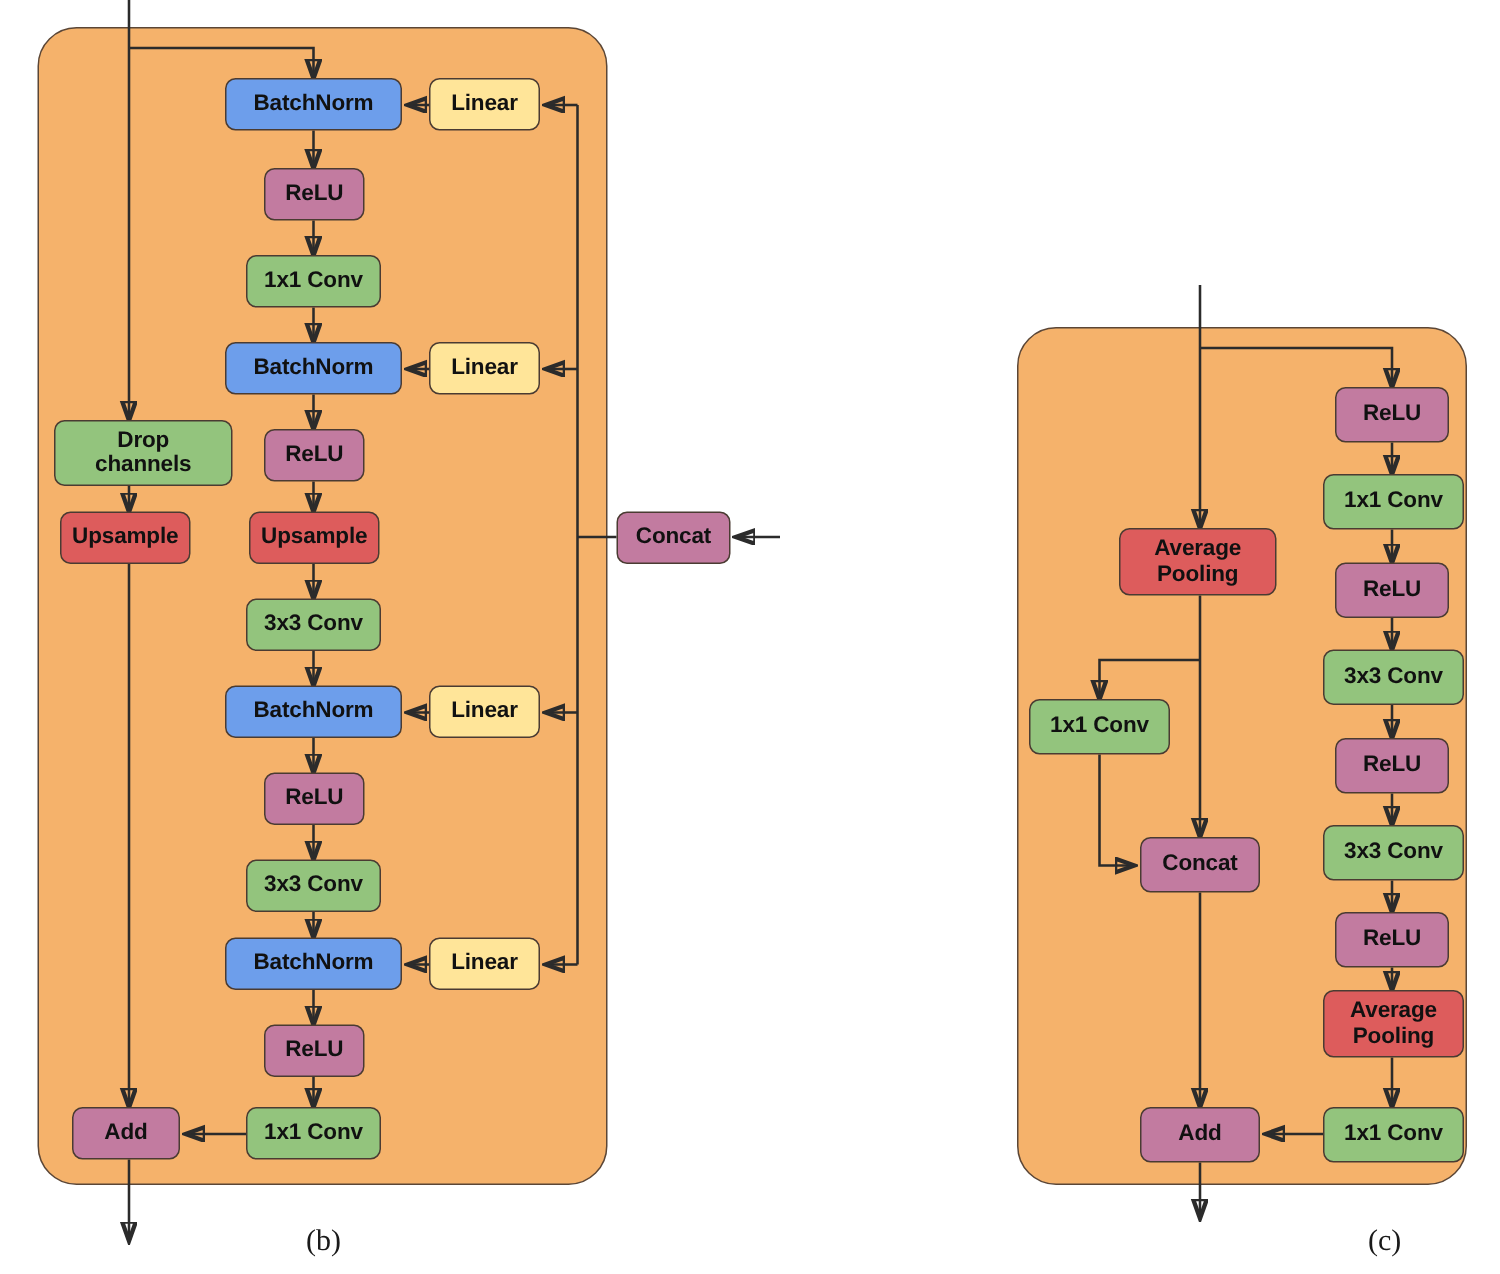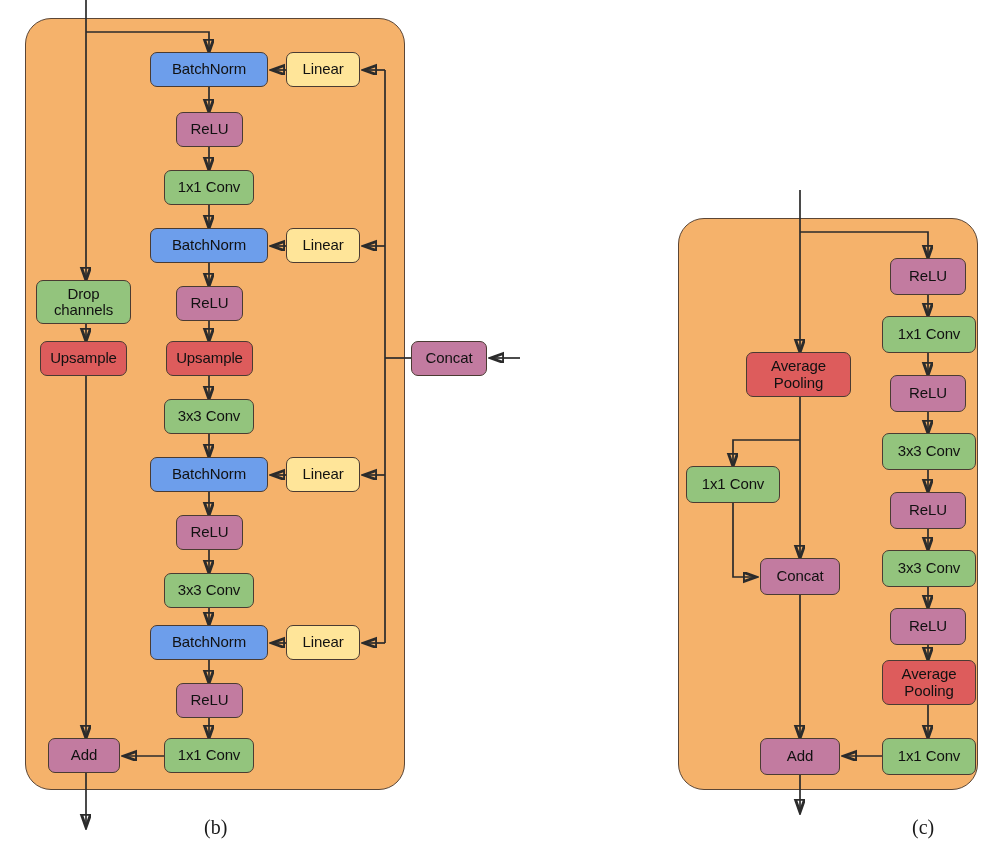--- a/index.html
+++ b/index.html
@@ -28,20 +28,21 @@
     display: flex;
     align-items: center;
     justify-content: center;
     text-align: center;
     color: #111111;
     font-size: 15px;
     line-height: 1.08;
     letter-spacing: -0.1px;
     white-space: pre-line;
     z-index: 3;
+    font-weight: bold;
   }
   .panel {
     position: absolute;
     box-sizing: border-box;
     background: #f5b26b;
     border: 1.6px solid #5b4636;
     border-radius: 26px;
     z-index: 1;
   }
   .panel-label {
@@ -154,21 +155,21 @@
   <div class="node" style="left:166px; top:341px; width:87px; height:35px; background:#dd5c5c;">Upsample</div>
   <div class="node" style="left:164px; top:399px; width:90px; height:35px; background:#93c47d;">3x3 Conv</div>
   <div class="node" style="left:150px; top:457px; width:118px; height:35px; background:#6d9eeb;">BatchNorm</div>
   <div class="node" style="left:286px; top:457px; width:74px; height:35px; background:#ffe599;">Linear</div>
   <div class="node" style="left:176px; top:515px; width:67px; height:35px; background:#c27ba0;">ReLU</div>
   <div class="node" style="left:164px; top:573px; width:90px; height:35px; background:#93c47d;">3x3 Conv</div>
   <div class="node" style="left:150px; top:625px; width:118px; height:35px; background:#6d9eeb;">BatchNorm</div>
   <div class="node" style="left:286px; top:625px; width:74px; height:35px; background:#ffe599;">Linear</div>
   <div class="node" style="left:176px; top:683px; width:67px; height:35px; background:#c27ba0;">ReLU</div>
   <div class="node" style="left:164px; top:738px; width:90px; height:35px; background:#93c47d;">1x1 Conv</div>
-  <div class="node" style="left:36px; top:280px; width:95px; height:44px; background:#93c47d;">Drop
+  <div class="node" style="left:36px; top:280px; width:119px; height:44px; background:#93c47d;">Drop
 channels</div>
   <div class="node" style="left:40px; top:341px; width:87px; height:35px; background:#dd5c5c;">Upsample</div>
   <div class="node" style="left:48px; top:738px; width:72px; height:35px; background:#c27ba0;">Add</div>
   <div class="node" style="left:411px; top:341px; width:76px; height:35px; background:#c27ba0;">Concat</div>
 
   <div class="node" style="left:890px; top:258px; width:76px; height:37px; background:#c27ba0;">ReLU</div>
   <div class="node" style="left:882px; top:316px; width:94px; height:37px; background:#93c47d;">1x1 Conv</div>
   <div class="node" style="left:890px; top:375px; width:76px; height:37px; background:#c27ba0;">ReLU</div>
   <div class="node" style="left:882px; top:433px; width:94px; height:37px; background:#93c47d;">3x3 Conv</div>
   <div class="node" style="left:890px; top:492px; width:76px; height:37px; background:#c27ba0;">ReLU</div>

